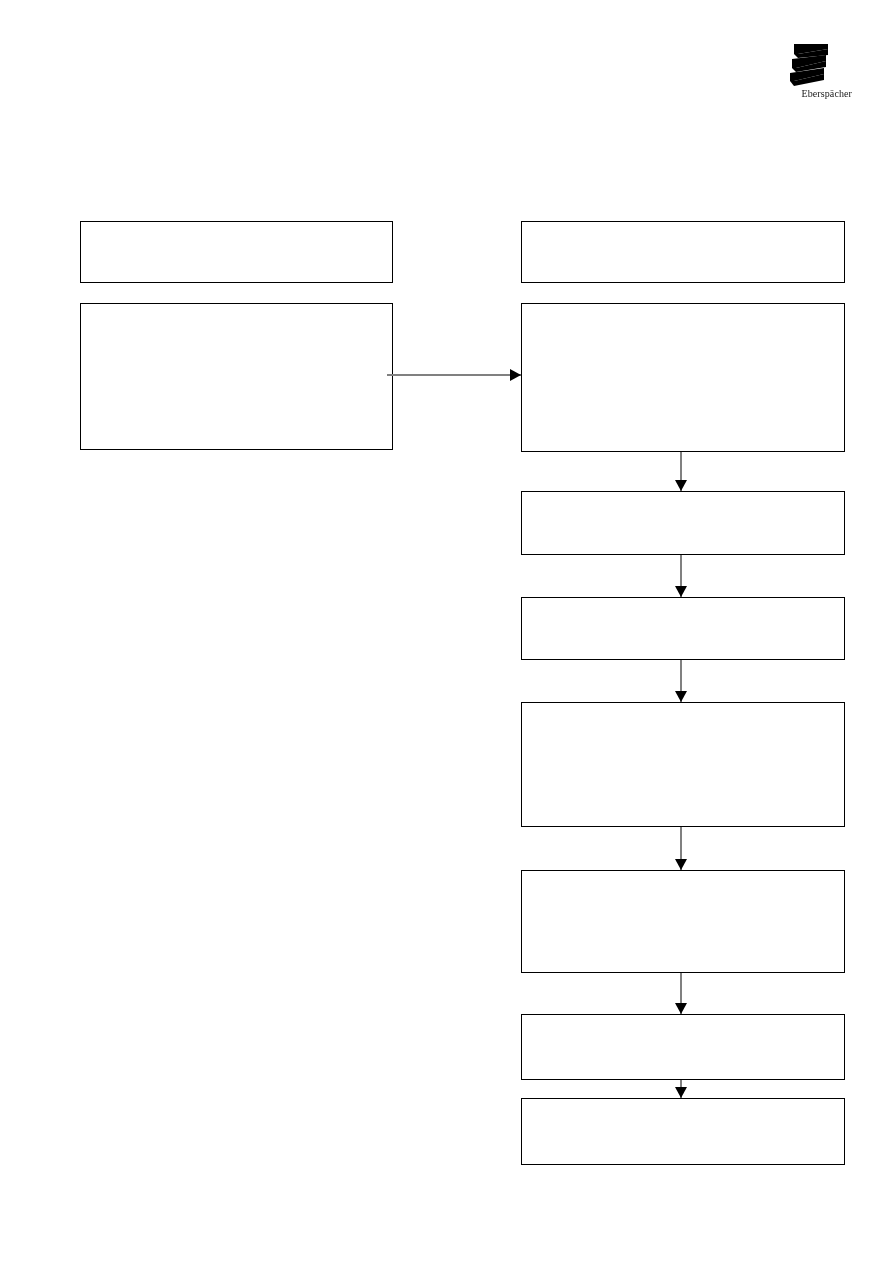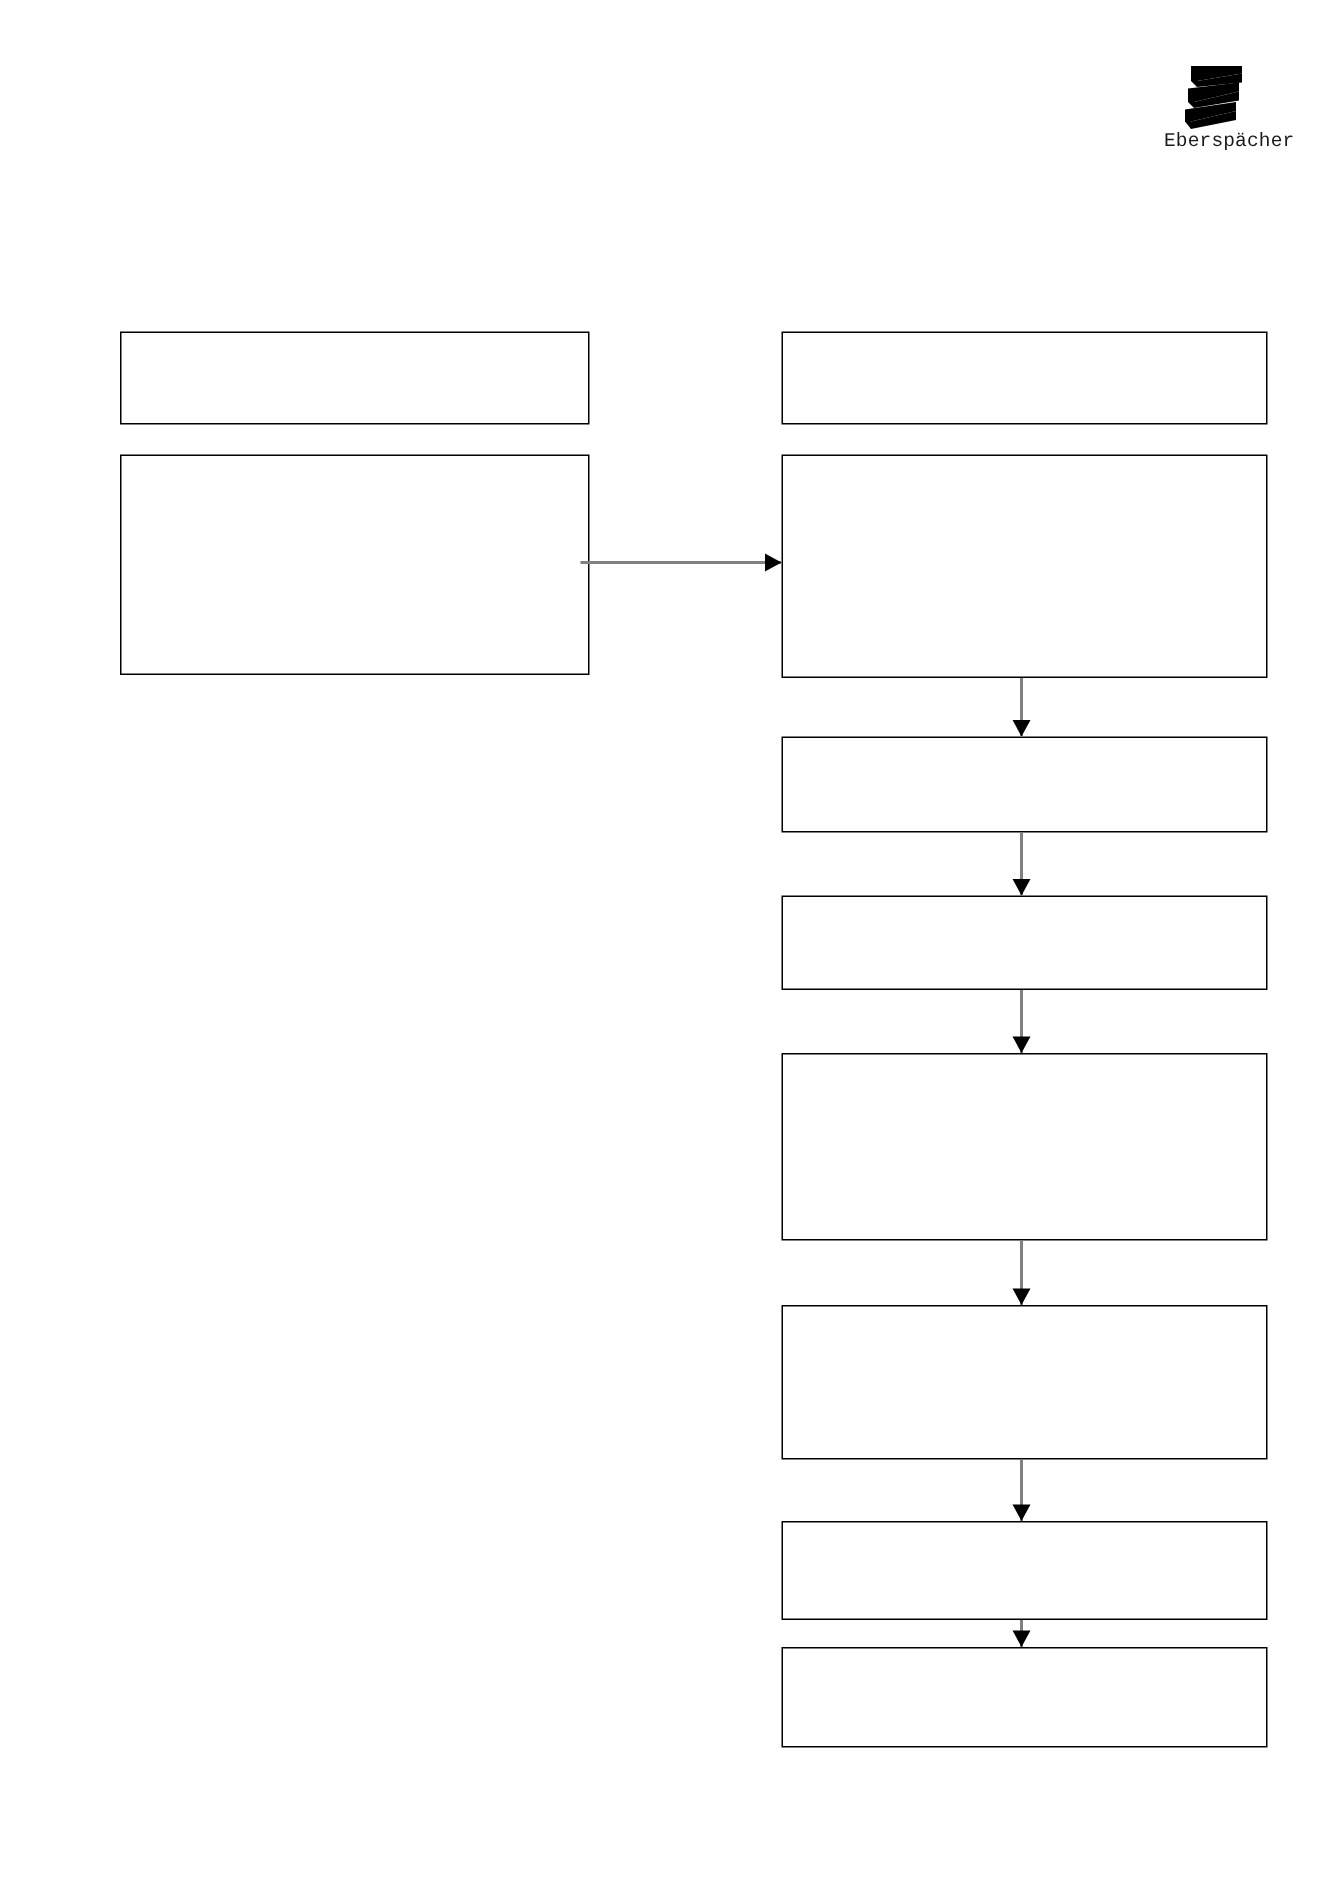--- a/index.html
+++ b/index.html
@@ -38,22 +38,22 @@
     display: block;
     width: 46px;
     height: 48px;
   }
   #brand-logo .logo-wordmark {
     position: absolute;
     left: 0;
     top: 47px;
     width: 76px;
     text-align: right;
-    font-family: Liberation Mono, monospace;
-    font-size: 13px;
+    font-family: Liberation Serif, serif;
+    font-size: 10px;
     line-height: 9px;
     letter-spacing: 0.1px;
     color: #1a1a1a;
     white-space: nowrap;
   }
 
   
   .flow-box {
     position: absolute;
     box-sizing: border-box;

